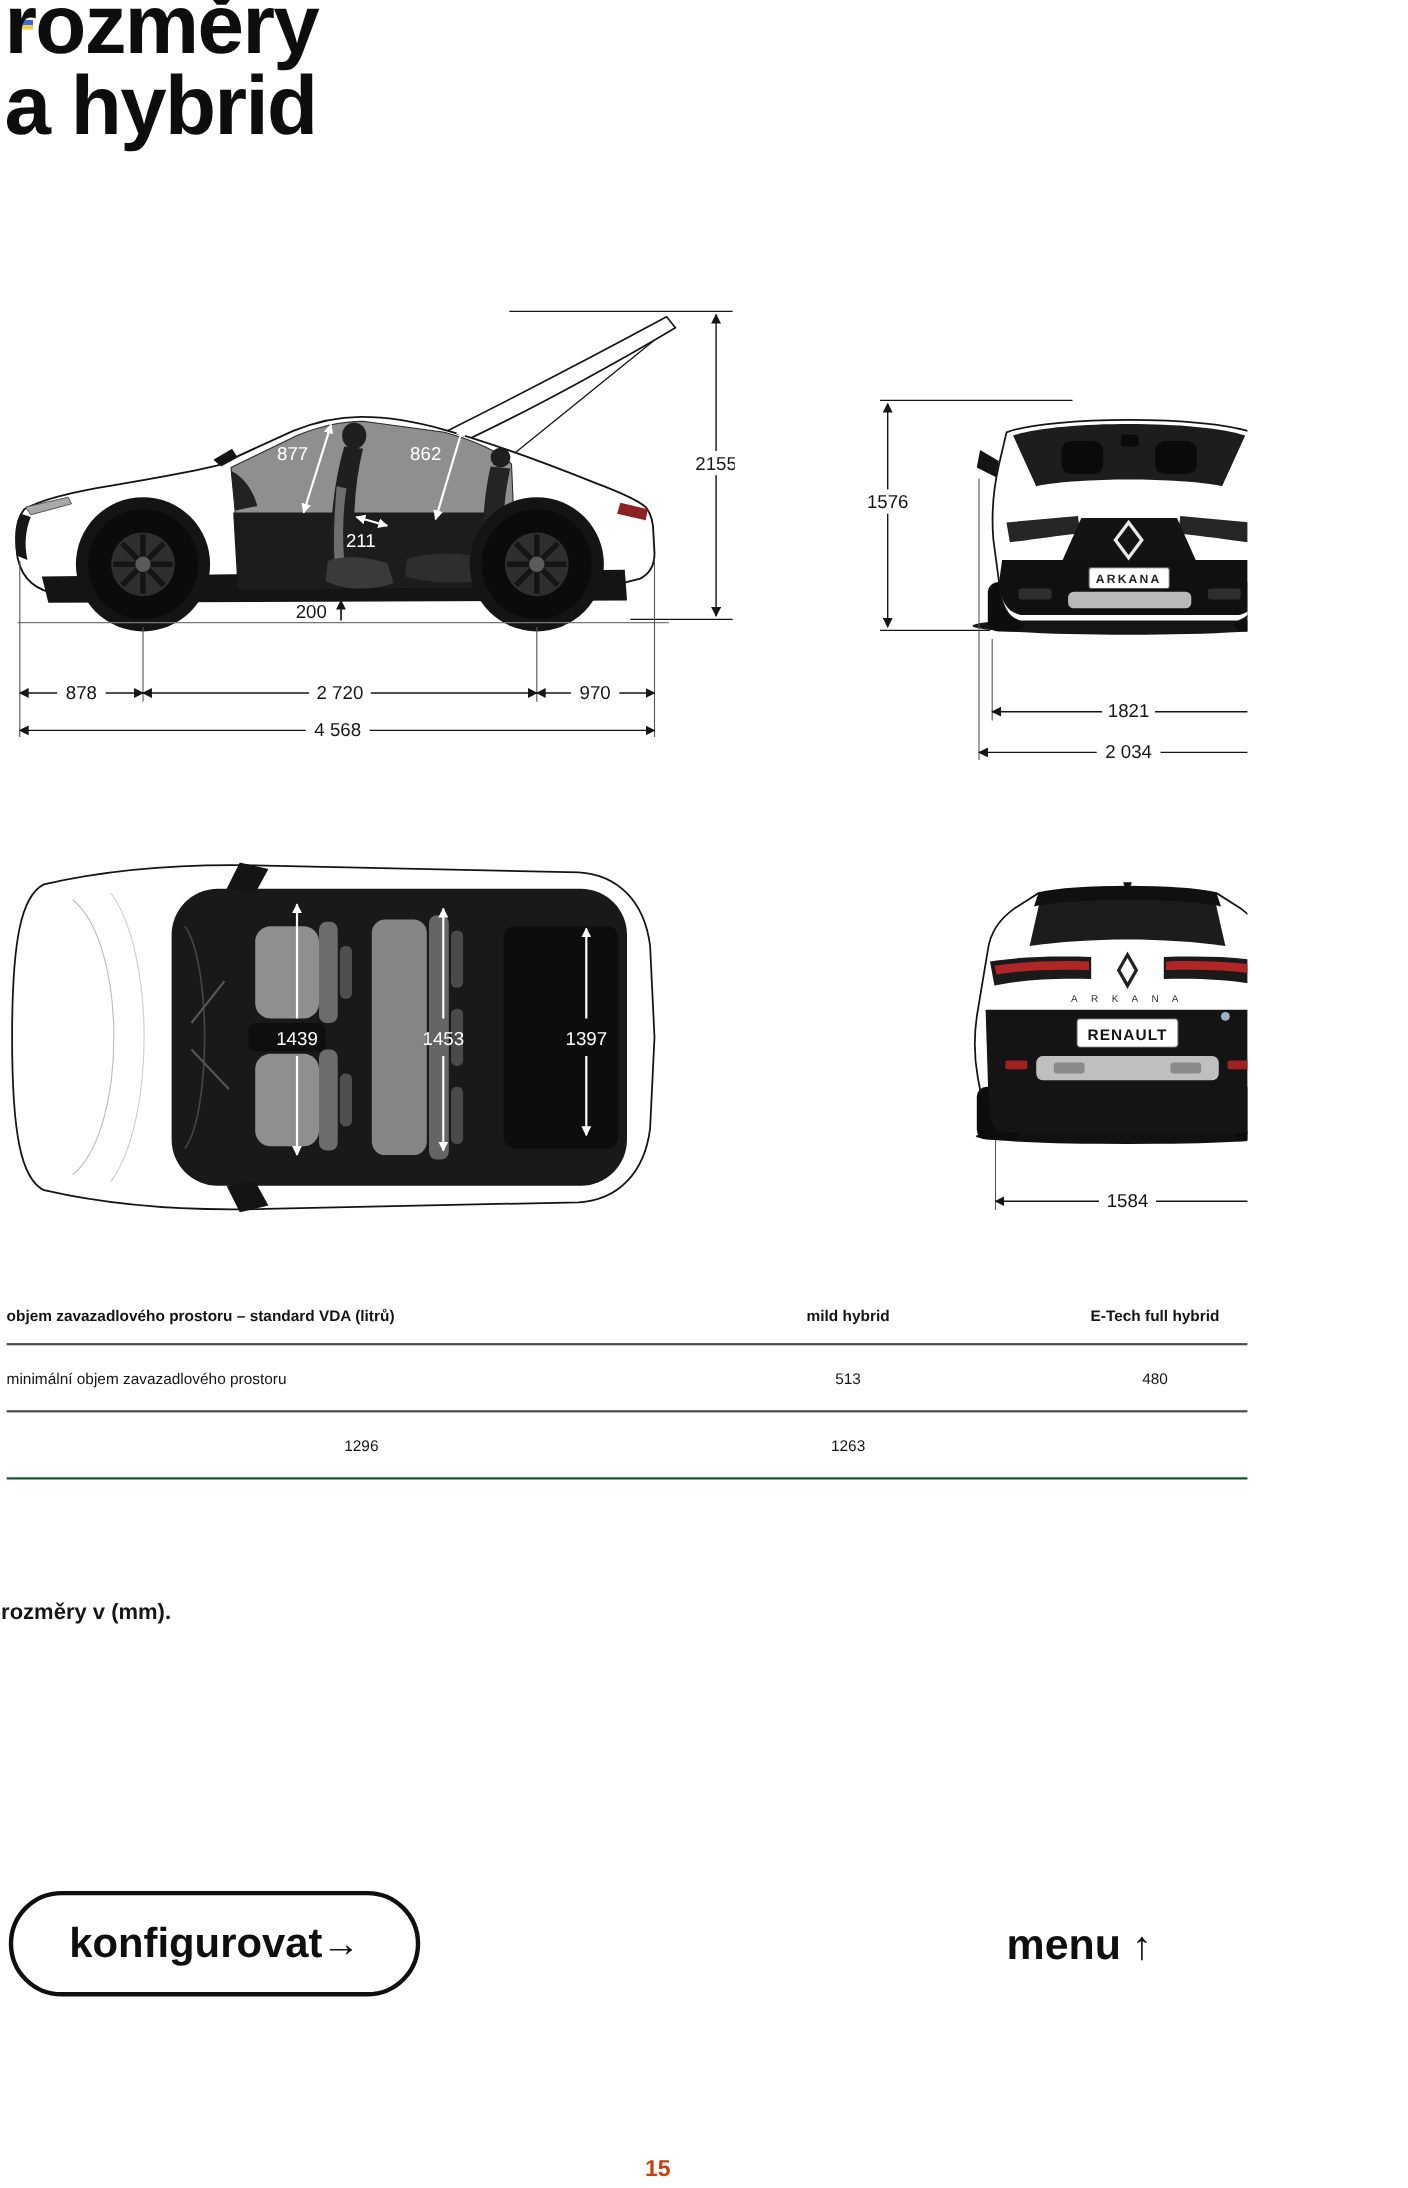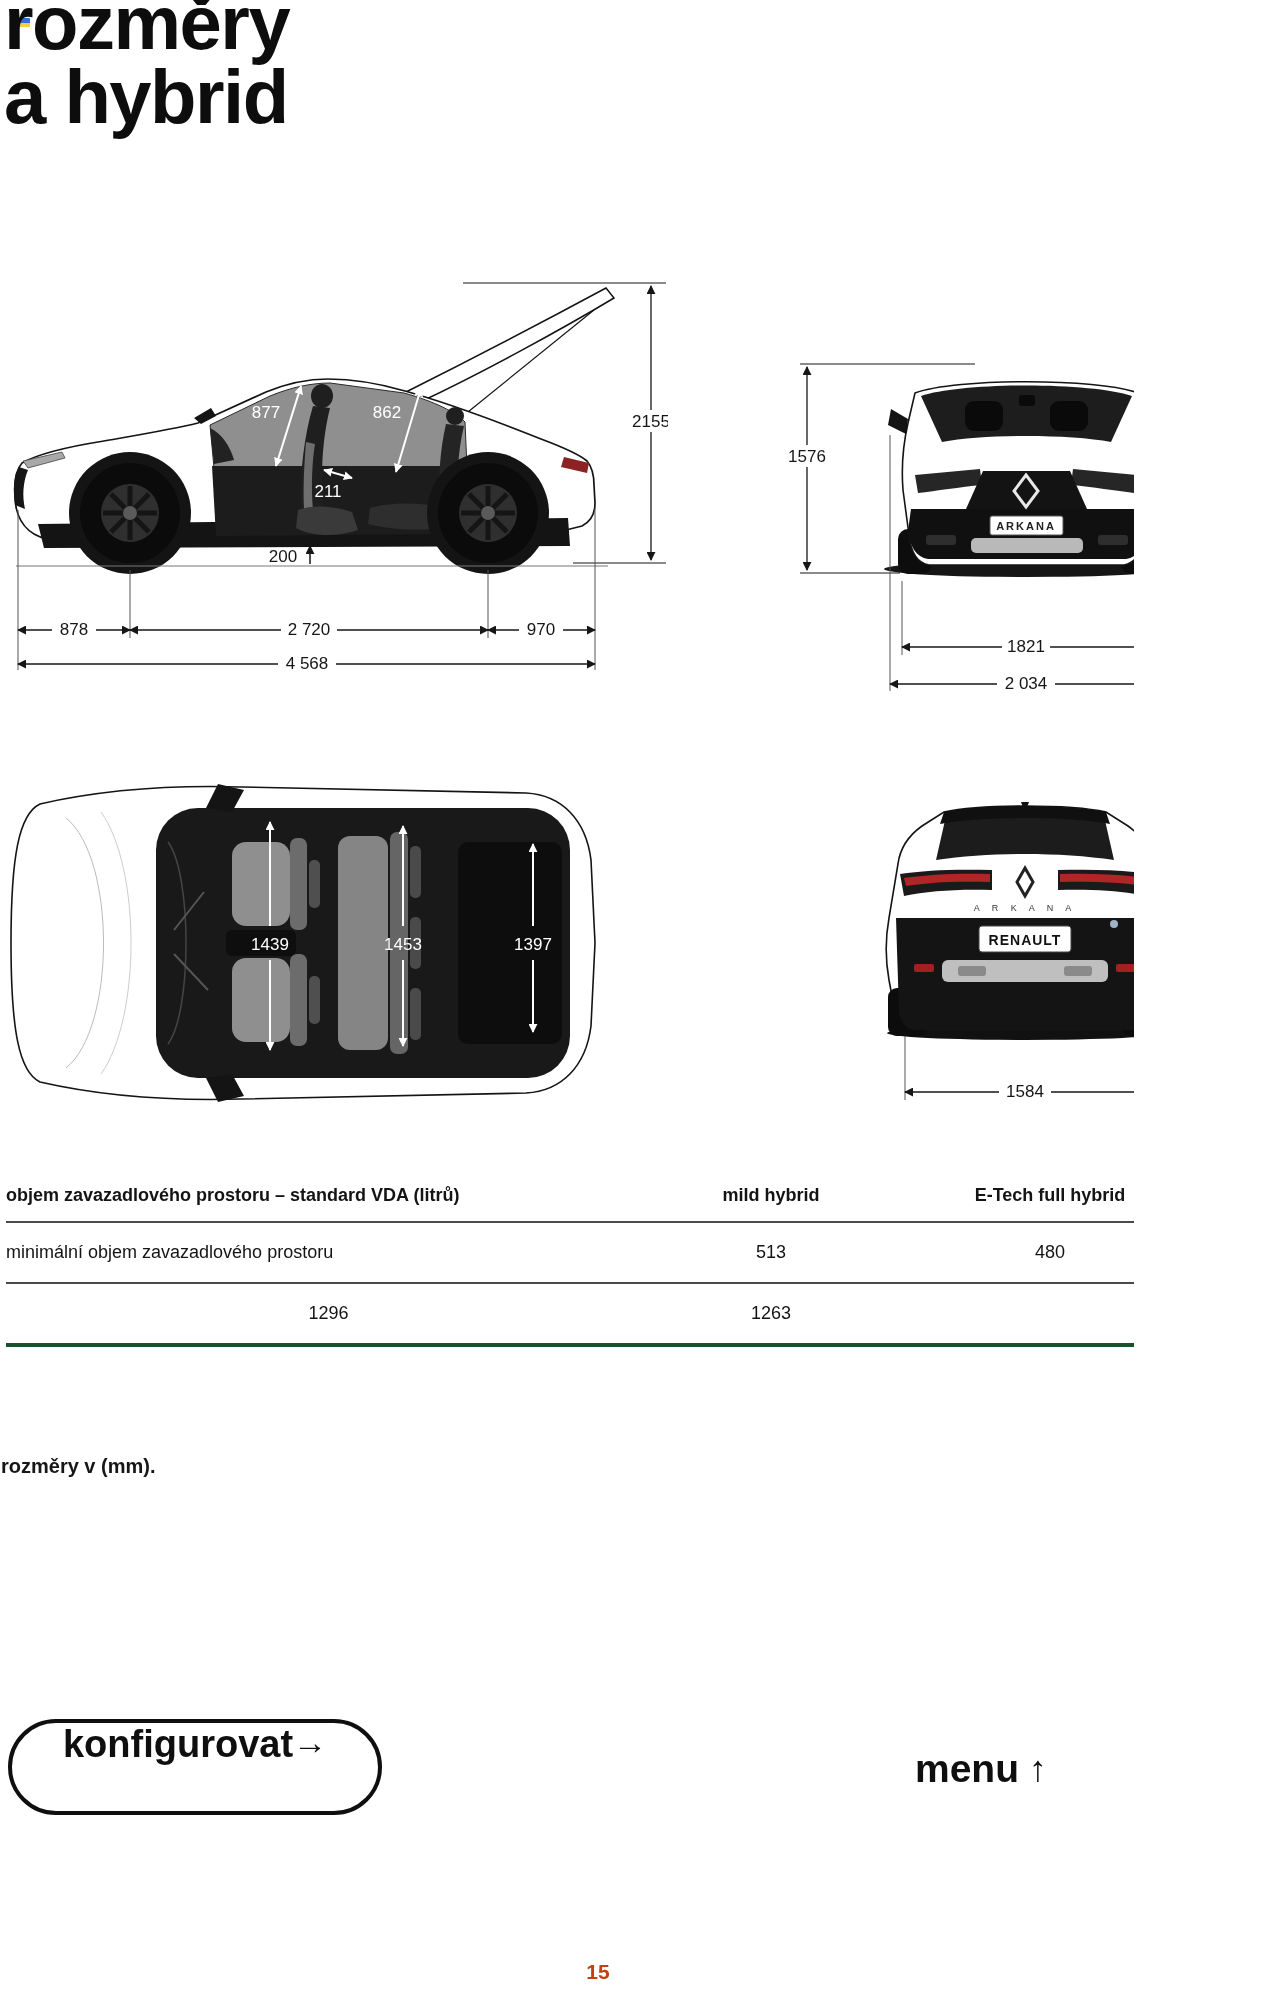--- a/index.html
+++ b/index.html
@@ -7,30 +7,30 @@
         font-family:"Liberation Sans",sans-serif;color:#141414;}
   .title{position:absolute;left:4px;top:-14px;font-size:76px;font-weight:800;
          letter-spacing:-1.5px;line-height:74px;color:#0d0d0d;}
   .flag{position:absolute;left:19px;top:18px;width:11px;height:9px;border-radius:1px;overflow:hidden;}
   .flag .b{height:5px;background:#3d6bd6;}
   .flag .y{height:4px;background:#f7cf3a;}
   svg text{font-family:"Liberation Sans",sans-serif;}
   .dimtxt{font-size:17px;fill:#161616;}
   .dimtxt-w{font-size:17px;fill:#ffffff;}
   .diagram{position:absolute;}
-  .spec-table{position:absolute;left:6px;top:1170px;width:1203px;font-size:18px;
-              border-bottom:4px solid #14532d;}
+  .spec-table{position:absolute;left:6px;top:1170px;width:1203px;font-size:14px;
+              border-bottom:2px solid #14532d;}
   .t-head,.t-row{display:grid;grid-template-columns:1fr 240px 318px;align-items:center;}
   .t-head{height:51px;font-weight:700;}
   .t-row{height:59px;border-top:2px solid #4a4a4a;}
   .t-cc{text-align:center;}
   .footnote{position:absolute;left:1px;top:1455px;font-size:20px;color:#161616;font-weight:bold;}
   .config-btn{position:absolute;left:8px;top:1719px;width:374px;height:96px;box-sizing:border-box;
               border:4.5px solid #0f0f0f;border-radius:52px;background:#fff;display:flex;
-              justify-content:center;font-size:38px;font-weight:700;
+              align-items:center;justify-content:center;font-size:38px;font-weight:700;
               color:#0f0f0f;cursor:pointer;}
   .config-btn .arr{font-size:34px;font-weight:400;}
   .menu-btn{position:absolute;right:87px;top:1747px;font-size:39px;font-weight:700;color:#0f0f0f;
             display:flex;align-items:center;gap:10px;cursor:pointer;}
   .menu-btn .arr{font-weight:400;font-size:36px;}
   .page-num{position:absolute;left:0;top:1960px;width:1196px;text-align:center;font-size:21px;color:#c2410c;font-weight:bold;}
 </style>
 </head>
 <body>
 

